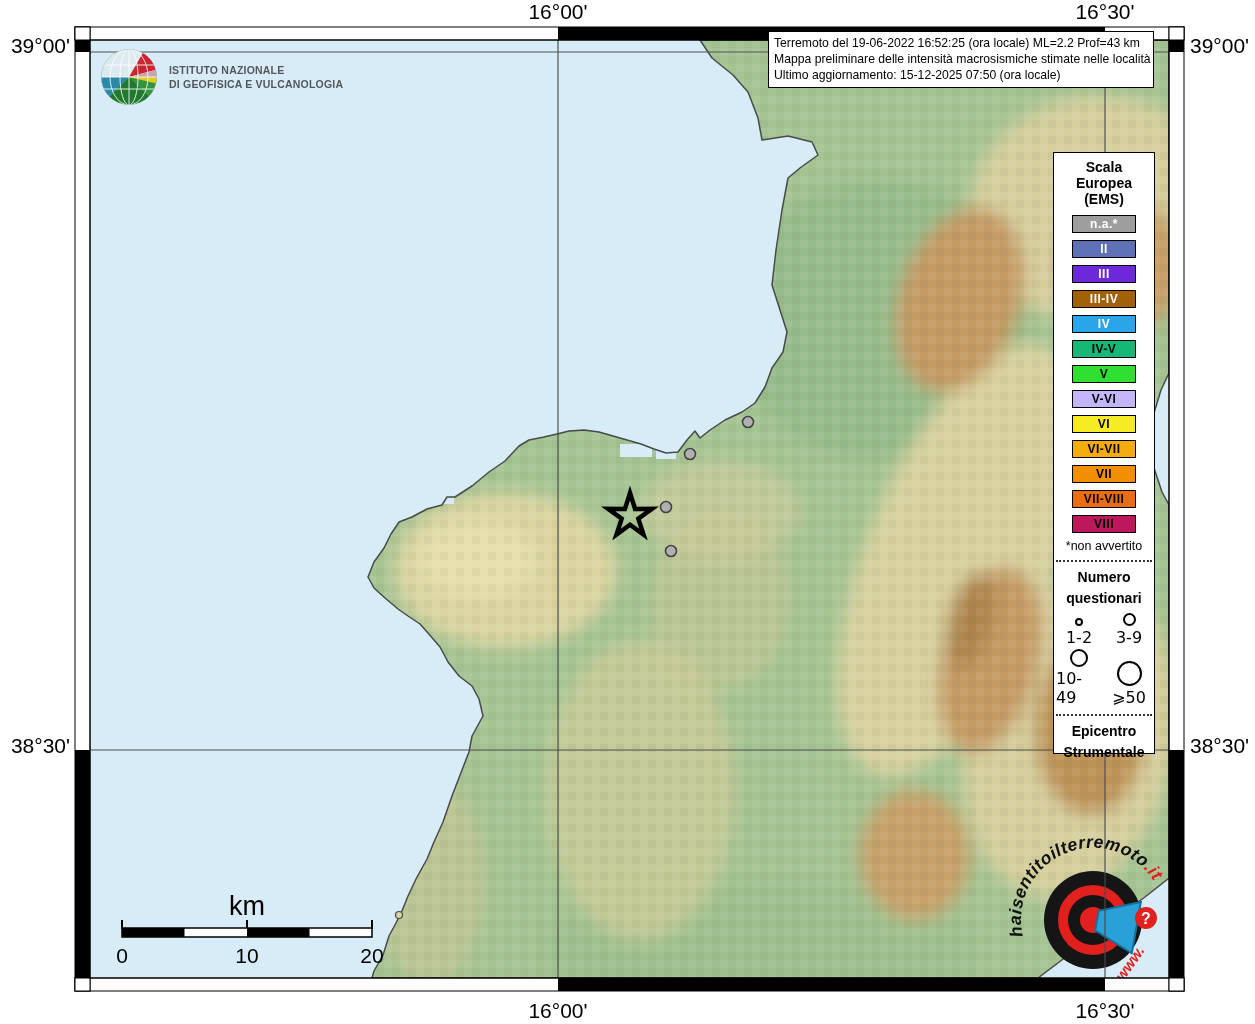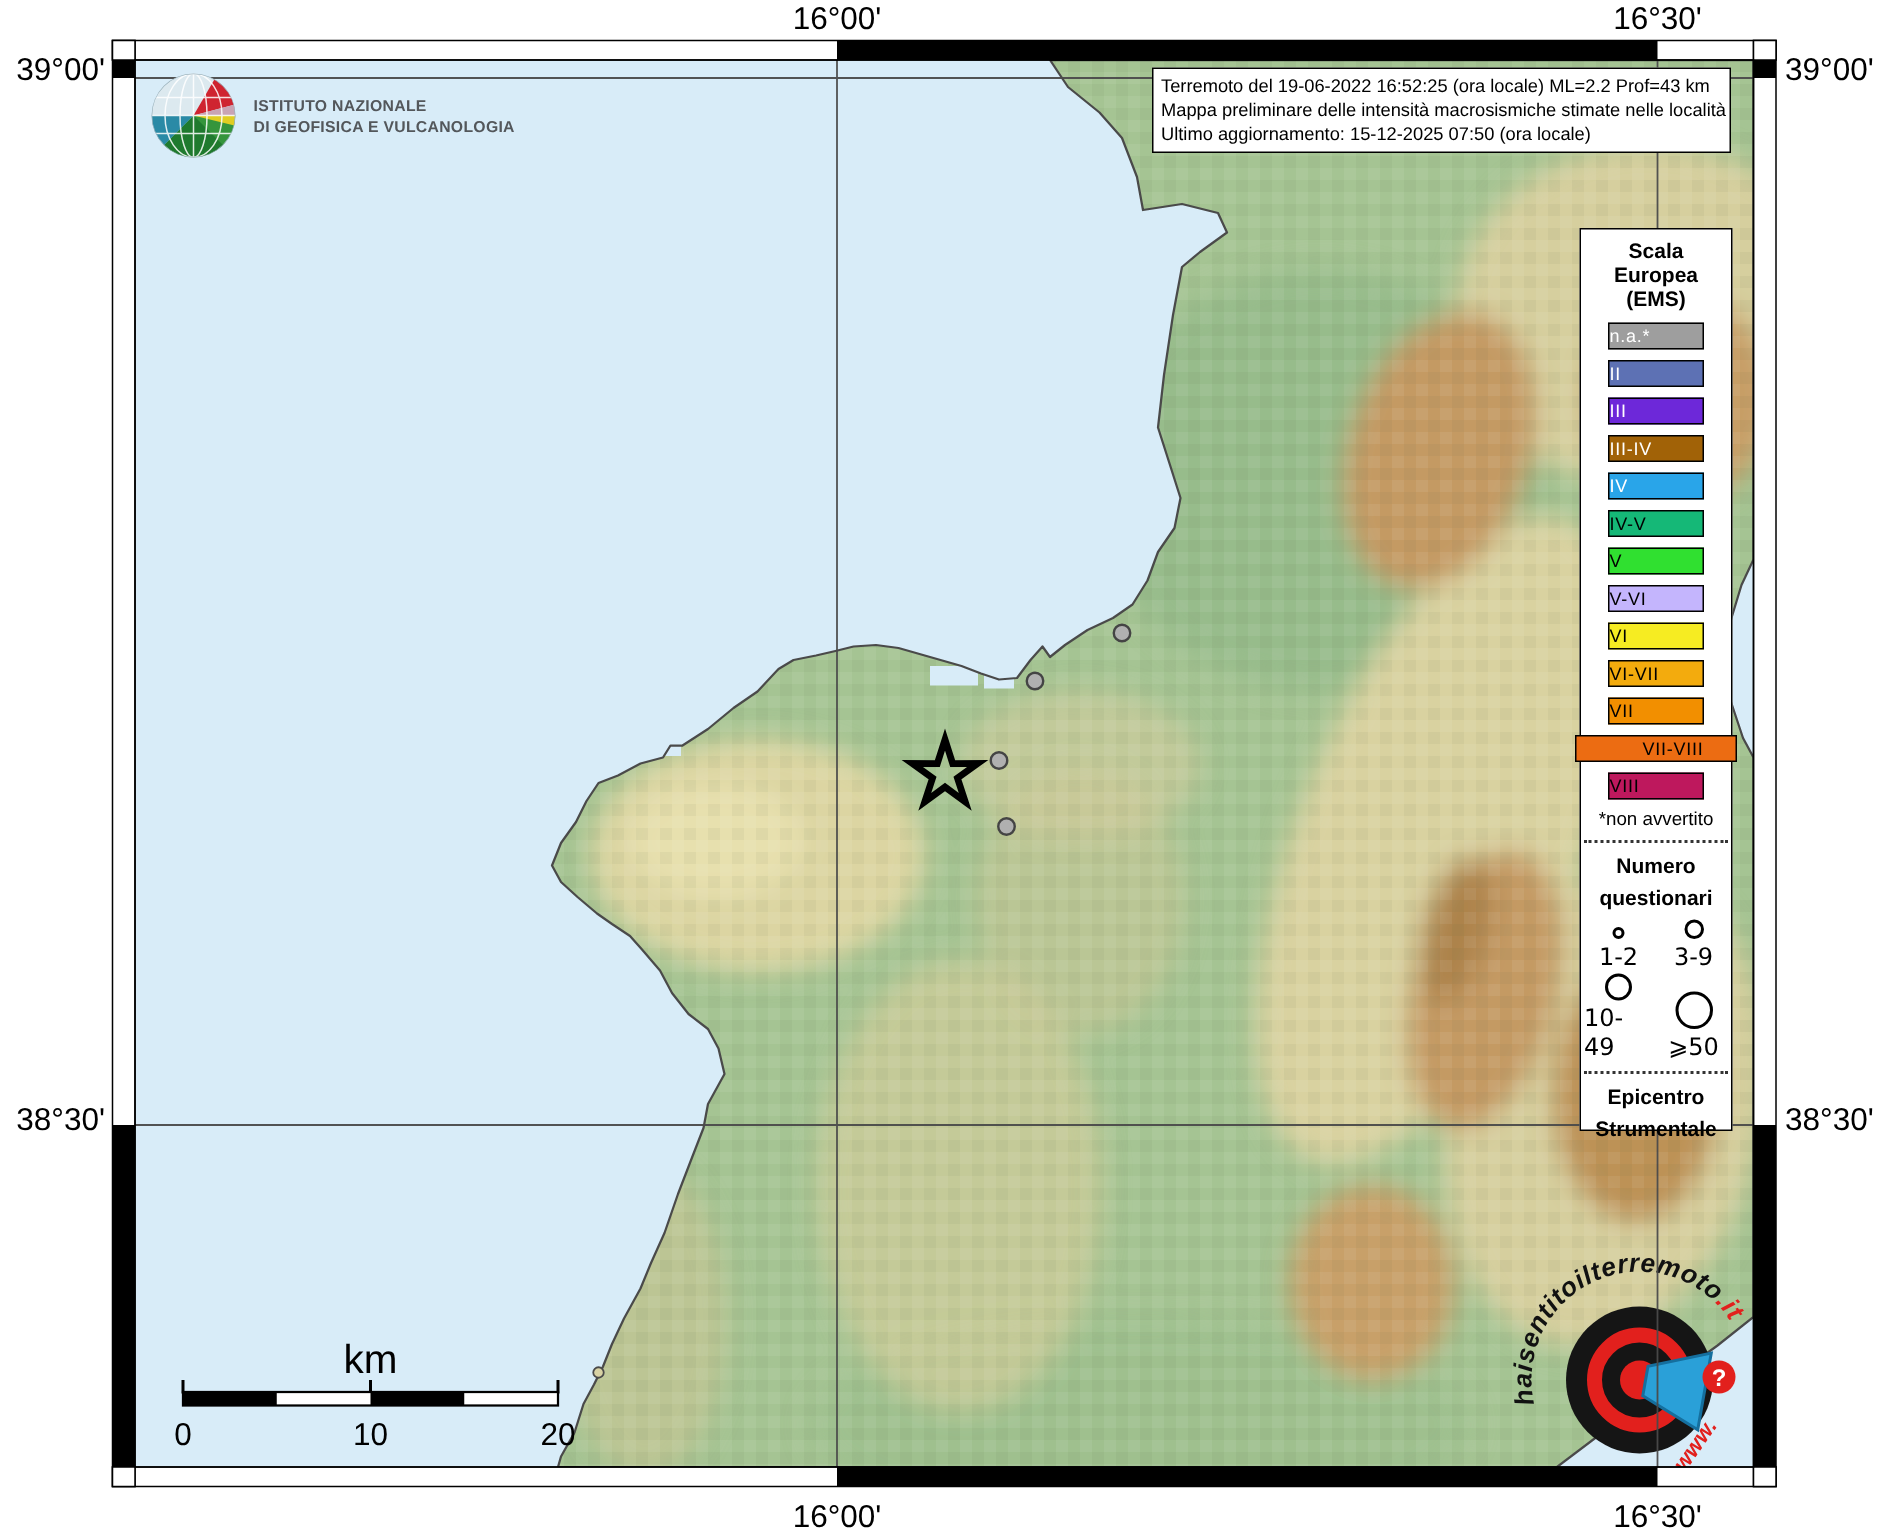--- a/index.html
+++ b/index.html
@@ -1,27 +1,27 @@
 <!DOCTYPE html>
 <html><head>
 <meta charset="utf-8">
 <style>
   html,body{margin:0;padding:0;background:#fff;}
   .page{position:relative;width:1255px;height:1024px;background:#ffffff;overflow:hidden;
         font-family:"Liberation Sans","DejaVu Sans",sans-serif;}
   svg text{font-family:"Liberation Sans","DejaVu Sans",sans-serif;}
   .axis-lbl{fill:#000;font-size:21px;}
   .overlay-box{position:absolute;background:#fff;border:1px solid #000;box-sizing:border-box;}
-  .info-box{left:768px;top:45px;width:386px;padding:3px 5px;font-size:12.2px;line-height:16.2px;color:#000;}
+  .info-box{left:768px;top:31px;width:386px;padding:3px 5px;font-size:12.2px;line-height:16.2px;color:#000;}
   .info-line{white-space:nowrap;}
   .legend-box{left:1053px;top:152px;width:102px;height:602px;display:flex;flex-direction:column;align-items:center;padding-top:6px;}
   .legend-title{font-weight:bold;font-size:14px;line-height:16px;text-align:center;color:#000;}
   .chips{margin-top:8px;display:flex;flex-direction:column;gap:7px;align-items:center;}
-  .chip{width:62px;height:16px;border:1px solid #000;font-weight:normal;font-size:12px;line-height:16px;
-        letter-spacing:.5px;}
+  .chip{width:62px;height:16px;border:1px solid #000;font-weight:bold;font-size:12px;line-height:16px;
+        text-align:center;letter-spacing:.5px;}
   .footnote{margin-top:6px;font-size:12.5px;color:#000;}
   .dotsep{width:96px;border-top:2px dotted #333;margin:7px 0 5px 0;}
   .qtitle{font-weight:bold;font-size:14px;line-height:21px;text-align:center;color:#000;}
   .qgrid{margin-top:4px;display:grid;grid-template-columns:46px 46px;column-gap:4px;row-gap:2px;}
   .qcell{display:flex;flex-direction:column;align-items:center;justify-content:flex-end;}
   .qcircle{border:2px solid #000;border-radius:50%;background:#fff;box-sizing:border-box;}
   .qlabel{font-size:16px;margin-top:2px;color:#000;font-family:"DejaVu Sans","Liberation Sans",sans-serif;}
   .estar{margin-top:2px;}
 </style>
 </head>
@@ -207,21 +207,21 @@
         <div class="chip" style="background: rgb(93, 113, 180); color: rgb(255, 255, 255);">II</div>
         <div class="chip" style="background: #6d28d9; color: rgb(255, 255, 255);">III</div>
         <div class="chip" style="background: #a16207; color: rgb(255, 255, 255);">III-IV</div>
         <div class="chip" style="background: rgb(41, 165, 233); color: rgb(255, 255, 255);">IV</div>
         <div class="chip" style="background: rgb(21, 184, 119); color: rgb(0, 0, 0);">IV-V</div>
         <div class="chip" style="background: rgb(48, 224, 48); color: rgb(0, 0, 0);">V</div>
         <div class="chip" style="background: #c4b5fd; color: rgb(0, 0, 0);">V-VI</div>
         <div class="chip" style="background: rgb(246, 236, 34); color: rgb(0, 0, 0);">VI</div>
         <div class="chip" style="background: rgb(243, 171, 13); color: rgb(0, 0, 0);">VI-VII</div>
         <div class="chip" style="background: rgb(242, 143, 0); color: rgb(0, 0, 0);">VII</div>
-        <div class="chip" style="background: rgb(236, 108, 18); color: rgb(0, 0, 0); padding-left: 44px;">VII-VIII</div>
+        <div class="chip" style="background: rgb(236, 108, 18); color: rgb(0, 0, 0);">VII-VIII</div>
         <div class="chip" style="background: #be185d; color: rgb(0, 0, 0);">VIII</div>
       </div>
   <div class="footnote">*non avvertito</div>
   <div class="dotsep"></div>
   <div class="qtitle">
     <div>Numero</div>
     <div>questionari</div>
   </div>
   <div class="qgrid">
         <div class="qcell">

